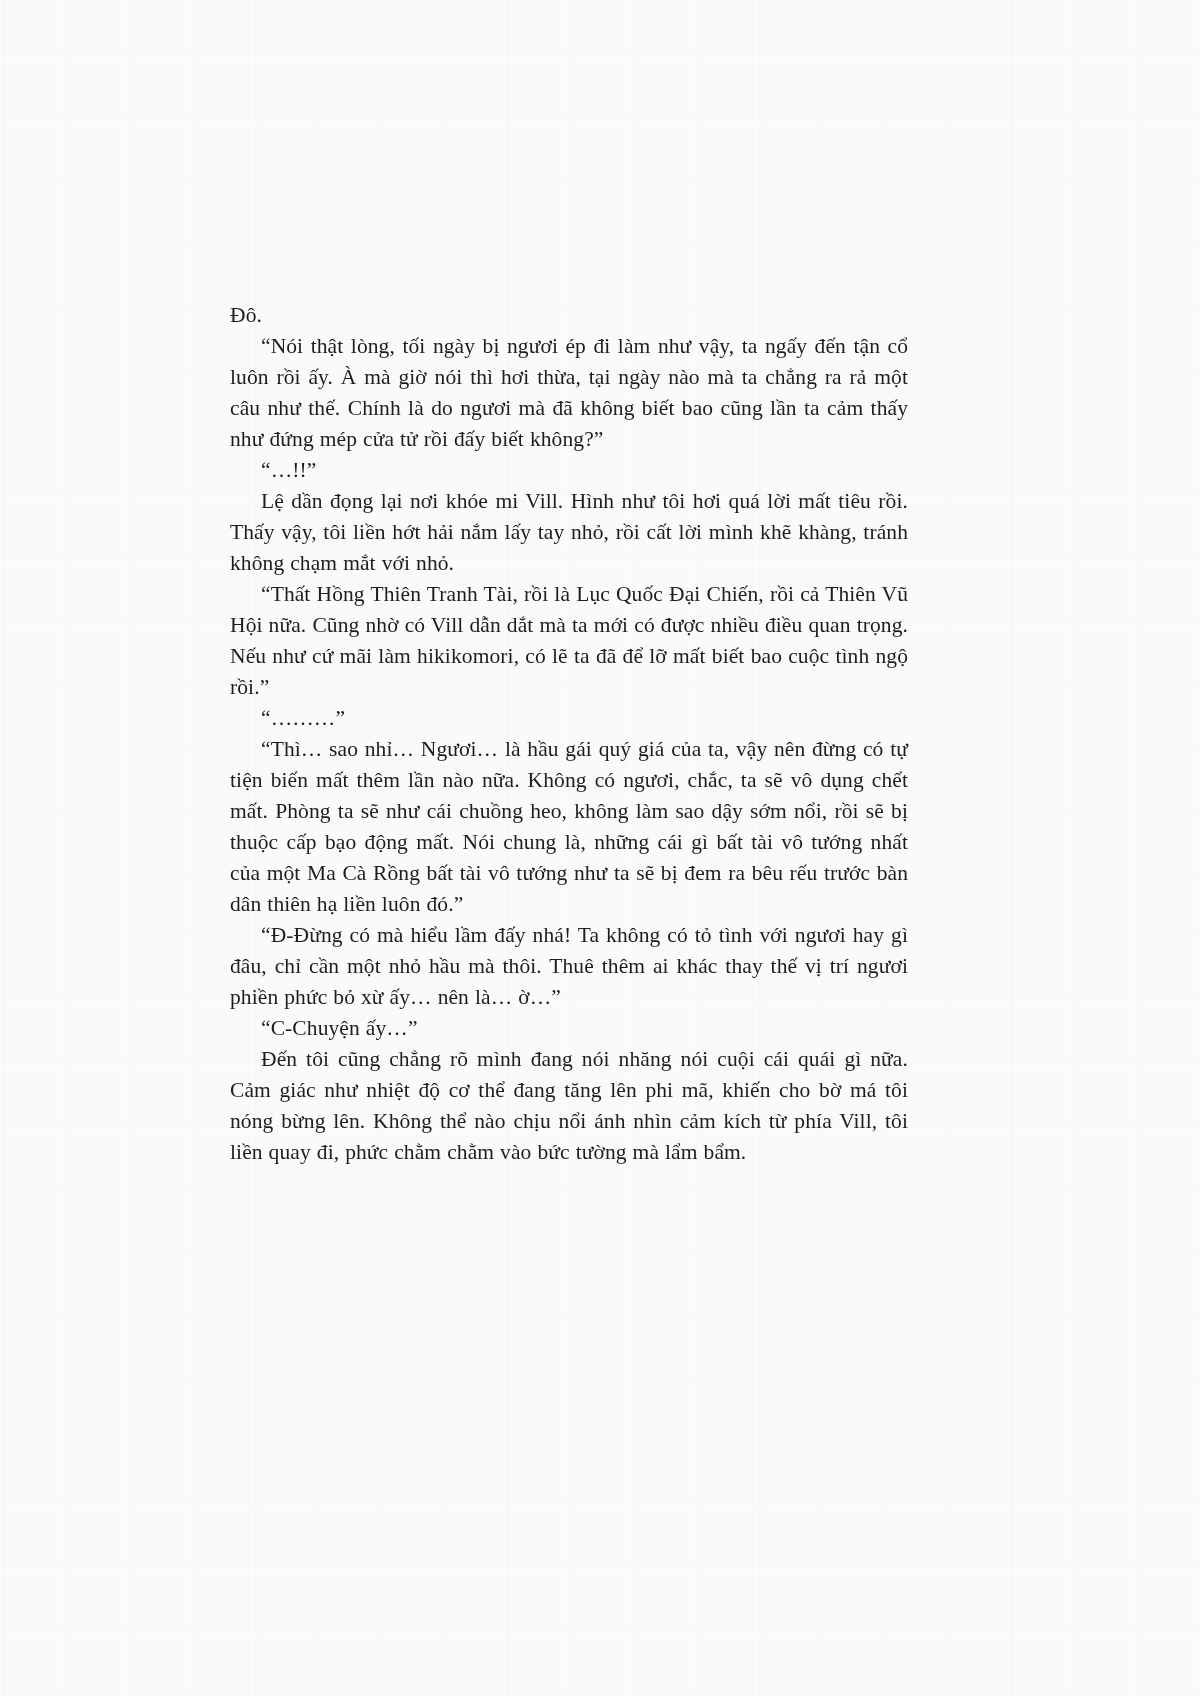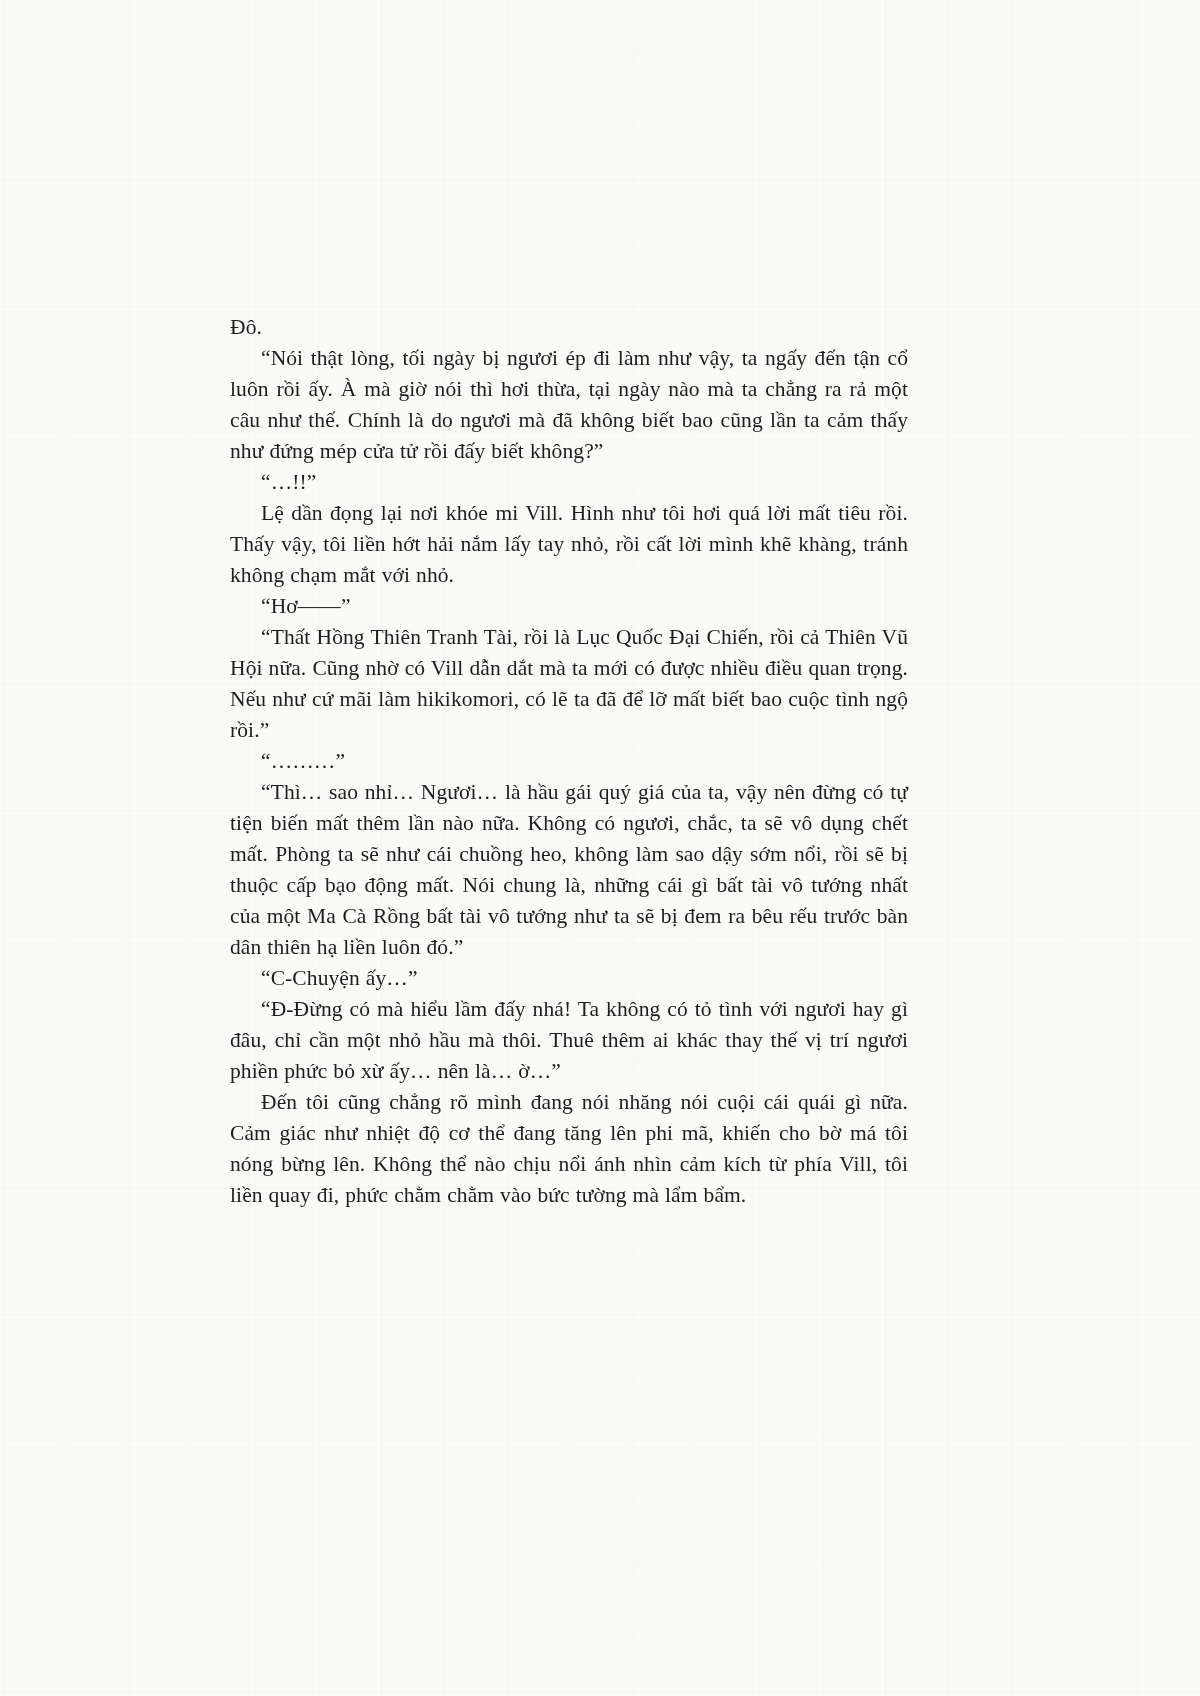--- a/index.html
+++ b/index.html
@@ -24,21 +24,21 @@
         rgba(255,255,255,0.55) 0px, rgba(255,255,255,0.0) 2px,
         rgba(0,0,0,0.012) 3px, rgba(0,0,0,0.0) 5px, rgba(0,0,0,0.0) 63px),
       repeating-linear-gradient(0deg,
         rgba(255,255,255,0.45) 0px, rgba(255,255,255,0.0) 2px,
         rgba(0,0,0,0.010) 3px, rgba(0,0,0,0.0) 5px, rgba(0,0,0,0.0) 63px);
     pointer-events: none;
   }
   .text-block {
     position: absolute;
     left: 230px;
-    top: 312px;
+    top: 300px;
     width: 678px;
     color: #1d1d1d;
   }
   .text-block p {
     margin: 0;
     padding: 0;
     font-size: 21.5px;
     line-height: 31px;
     text-align: justify;
     text-indent: 31px;
@@ -52,20 +52,19 @@
 </head>
 <body>
 
 <div class="scan-texture"></div>
 
 <div class="text-block">
     <p class="no-indent">Đô.</p>
     <p>“Nói thật lòng, tối ngày bị ngươi ép đi làm như vậy, ta ngấy đến tận cổ luôn rồi ấy. À mà giờ nói thì hơi thừa, tại ngày nào mà ta chẳng ra rả một câu như thế. Chính là do ngươi mà đã không biết bao cũng lần ta cảm thấy như đứng mép cửa tử rồi đấy biết không?”</p>
     <p>“…!!”</p>
     <p>Lệ dần đọng lại nơi khóe mi Vill. Hình như tôi hơi quá lời mất tiêu rồi. Thấy vậy, tôi liền hớt hải nắm lấy tay nhỏ, rồi cất lời mình khẽ khàng, tránh không chạm mắt với nhỏ.</p>
-    <p>“Hơ——”</p>
     <p>“Thất Hồng Thiên Tranh Tài, rồi là Lục Quốc Đại Chiến, rồi cả Thiên Vũ Hội nữa. Cũng nhờ có Vill dẫn dắt mà ta mới có được nhiều điều quan trọng. Nếu như cứ mãi làm hikikomori, có lẽ ta đã để lỡ mất biết bao cuộc tình ngộ rồi.”</p>
     <p>“………”</p>
     <p>“Thì… sao nhỉ… Ngươi… là hầu gái quý giá của ta, vậy nên đừng có tự tiện biến mất thêm lần nào nữa. Không có ngươi, chắc, ta sẽ vô dụng chết mất. Phòng ta sẽ như cái chuồng heo, không làm sao dậy sớm nổi, rồi sẽ bị thuộc cấp bạo động mất. Nói chung là, những cái gì bất tài vô tướng nhất của một Ma Cà Rồng bất tài vô tướng như ta sẽ bị đem ra bêu rếu trước bàn dân thiên hạ liền luôn đó.”</p>
+    <p>“Đ-Đừng có mà hiểu lầm đấy nhá! Ta không có tỏ tình với ngươi hay gì đâu, chỉ cần một nhỏ hầu mà thôi. Thuê thêm ai khác thay thế vị trí ngươi phiền phức bỏ xừ ấy… nên là… ờ…”</p>
     <p>“C-Chuyện ấy…”</p>
-    <p>“Đ-Đừng có mà hiểu lầm đấy nhá! Ta không có tỏ tình với ngươi hay gì đâu, chỉ cần một nhỏ hầu mà thôi. Thuê thêm ai khác thay thế vị trí ngươi phiền phức bỏ xừ ấy… nên là… ờ…”</p>
     <p>Đến tôi cũng chẳng rõ mình đang nói nhăng nói cuội cái quái gì nữa. Cảm giác như nhiệt độ cơ thể đang tăng lên phi mã, khiến cho bờ má tôi nóng bừng lên. Không thể nào chịu nổi ánh nhìn cảm kích từ phía Vill, tôi liền quay đi, phức chằm chằm vào bức tường mà lẩm bẩm.</p>
   </div>
 
 </body></html>

